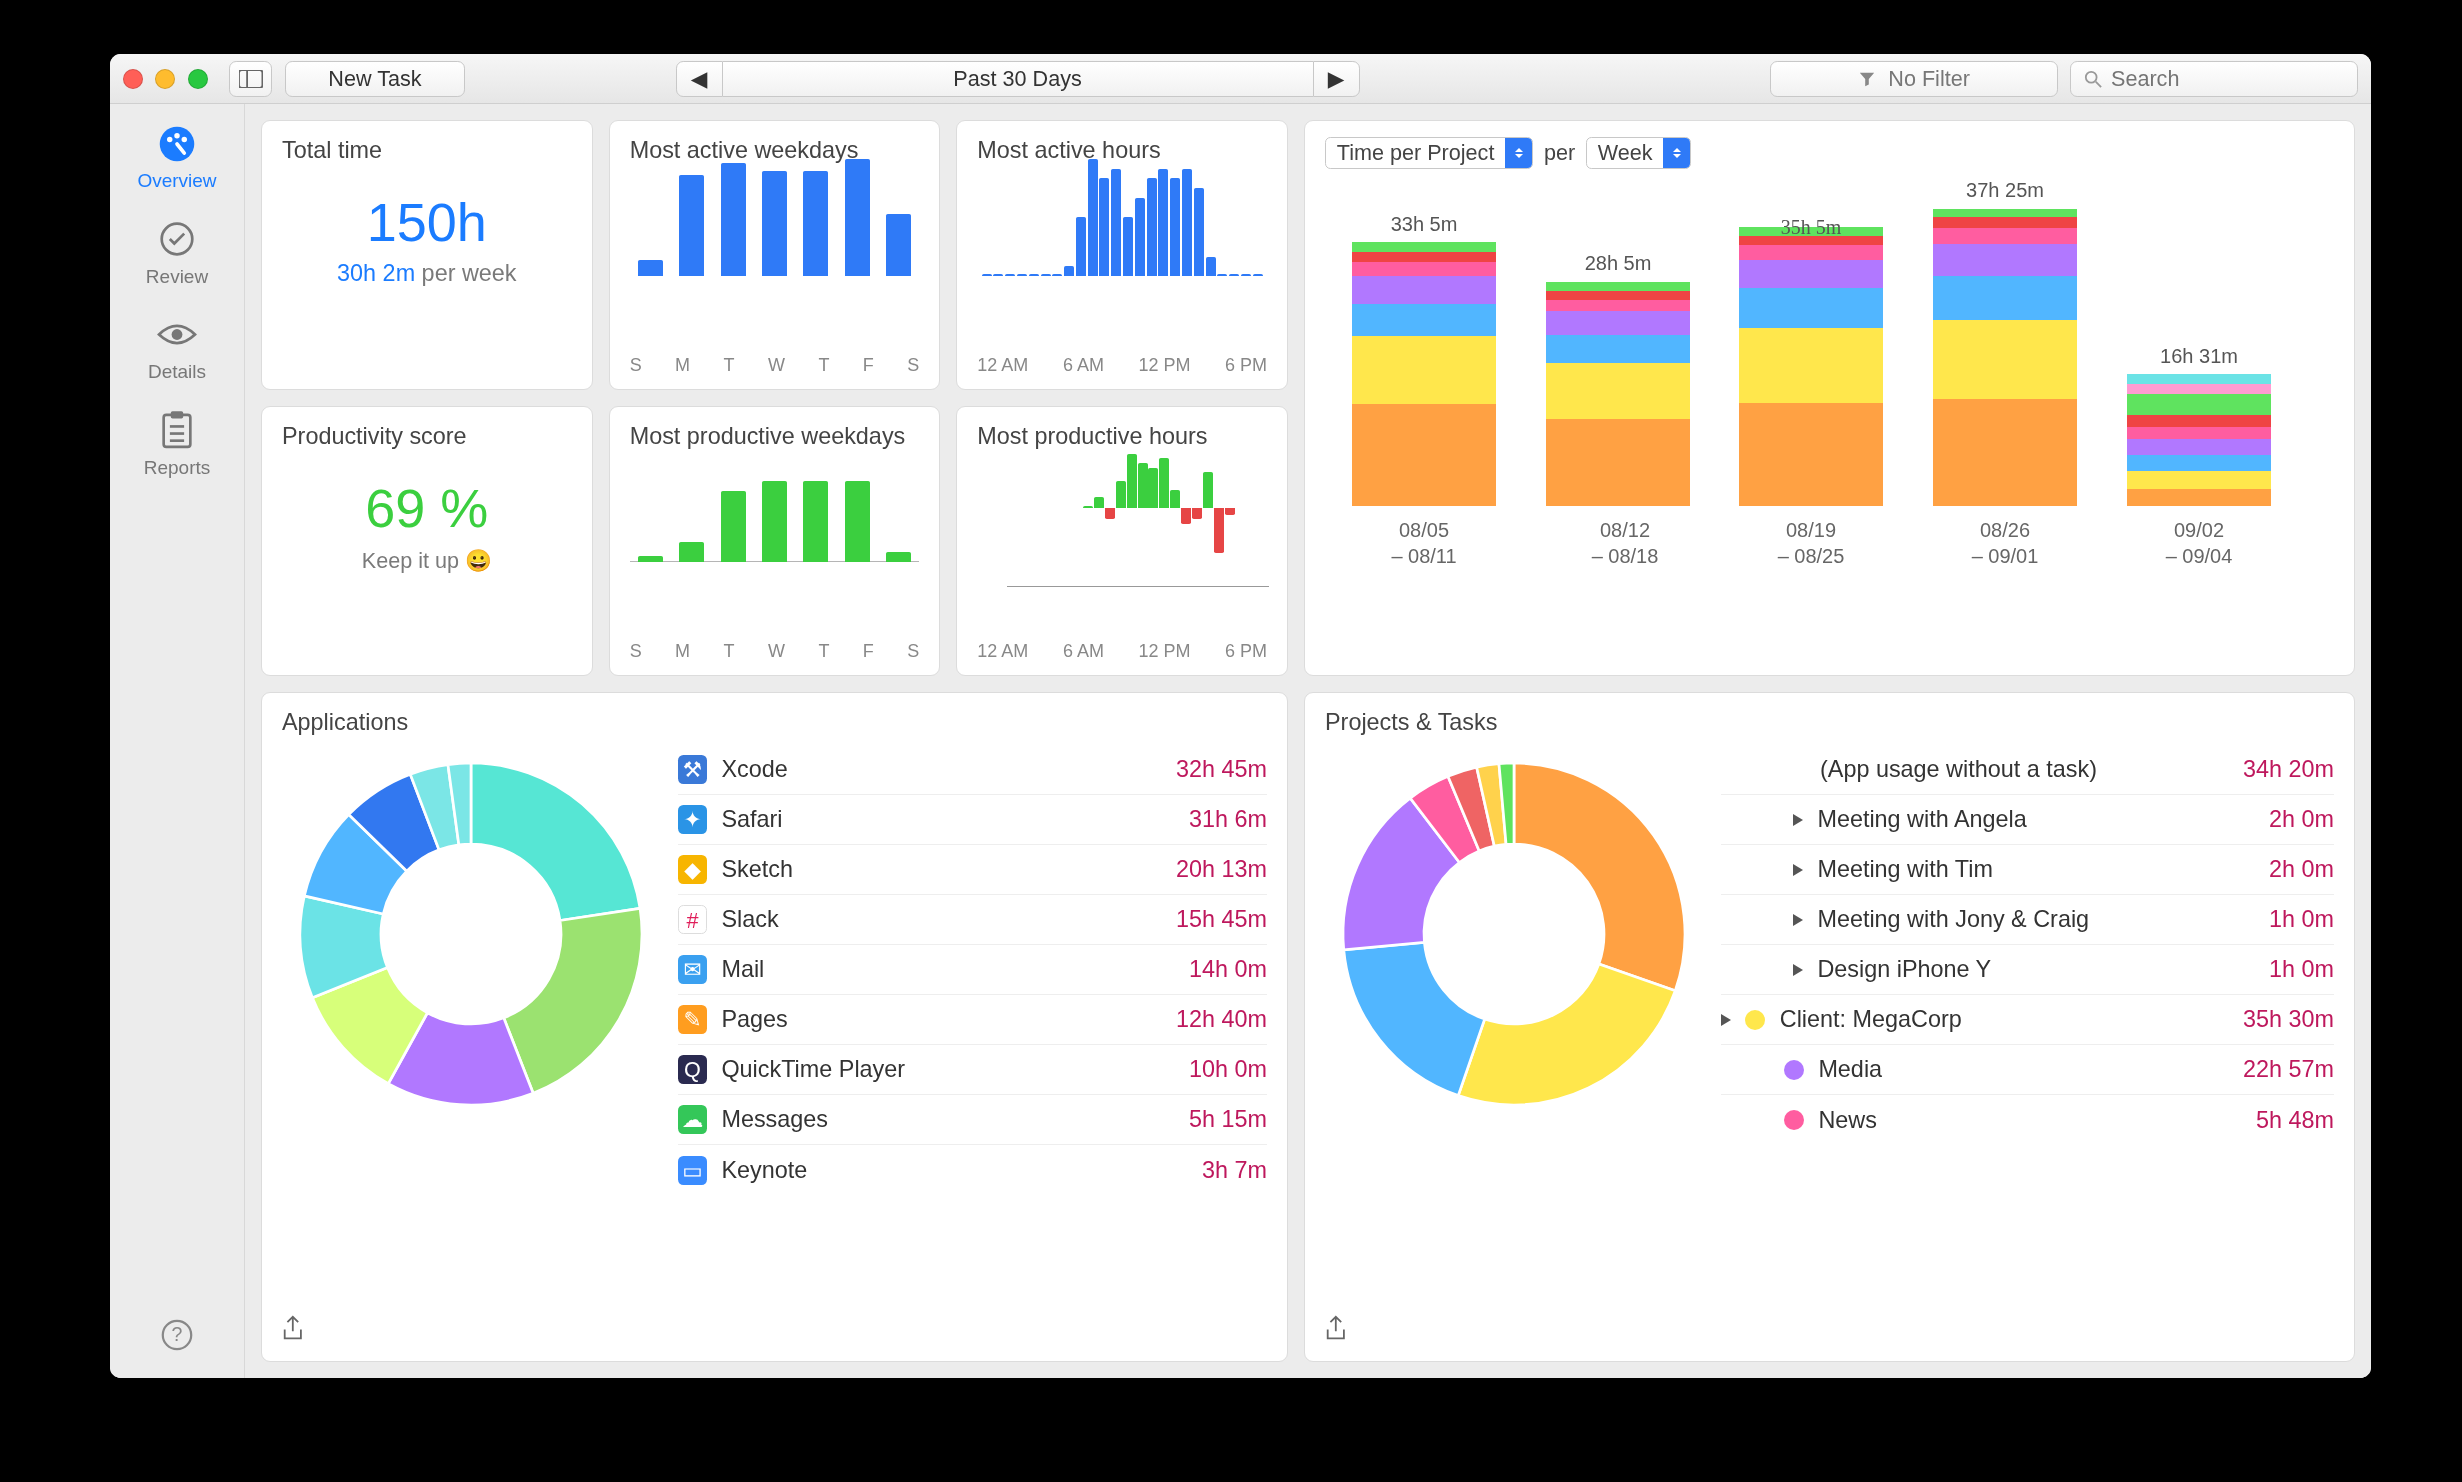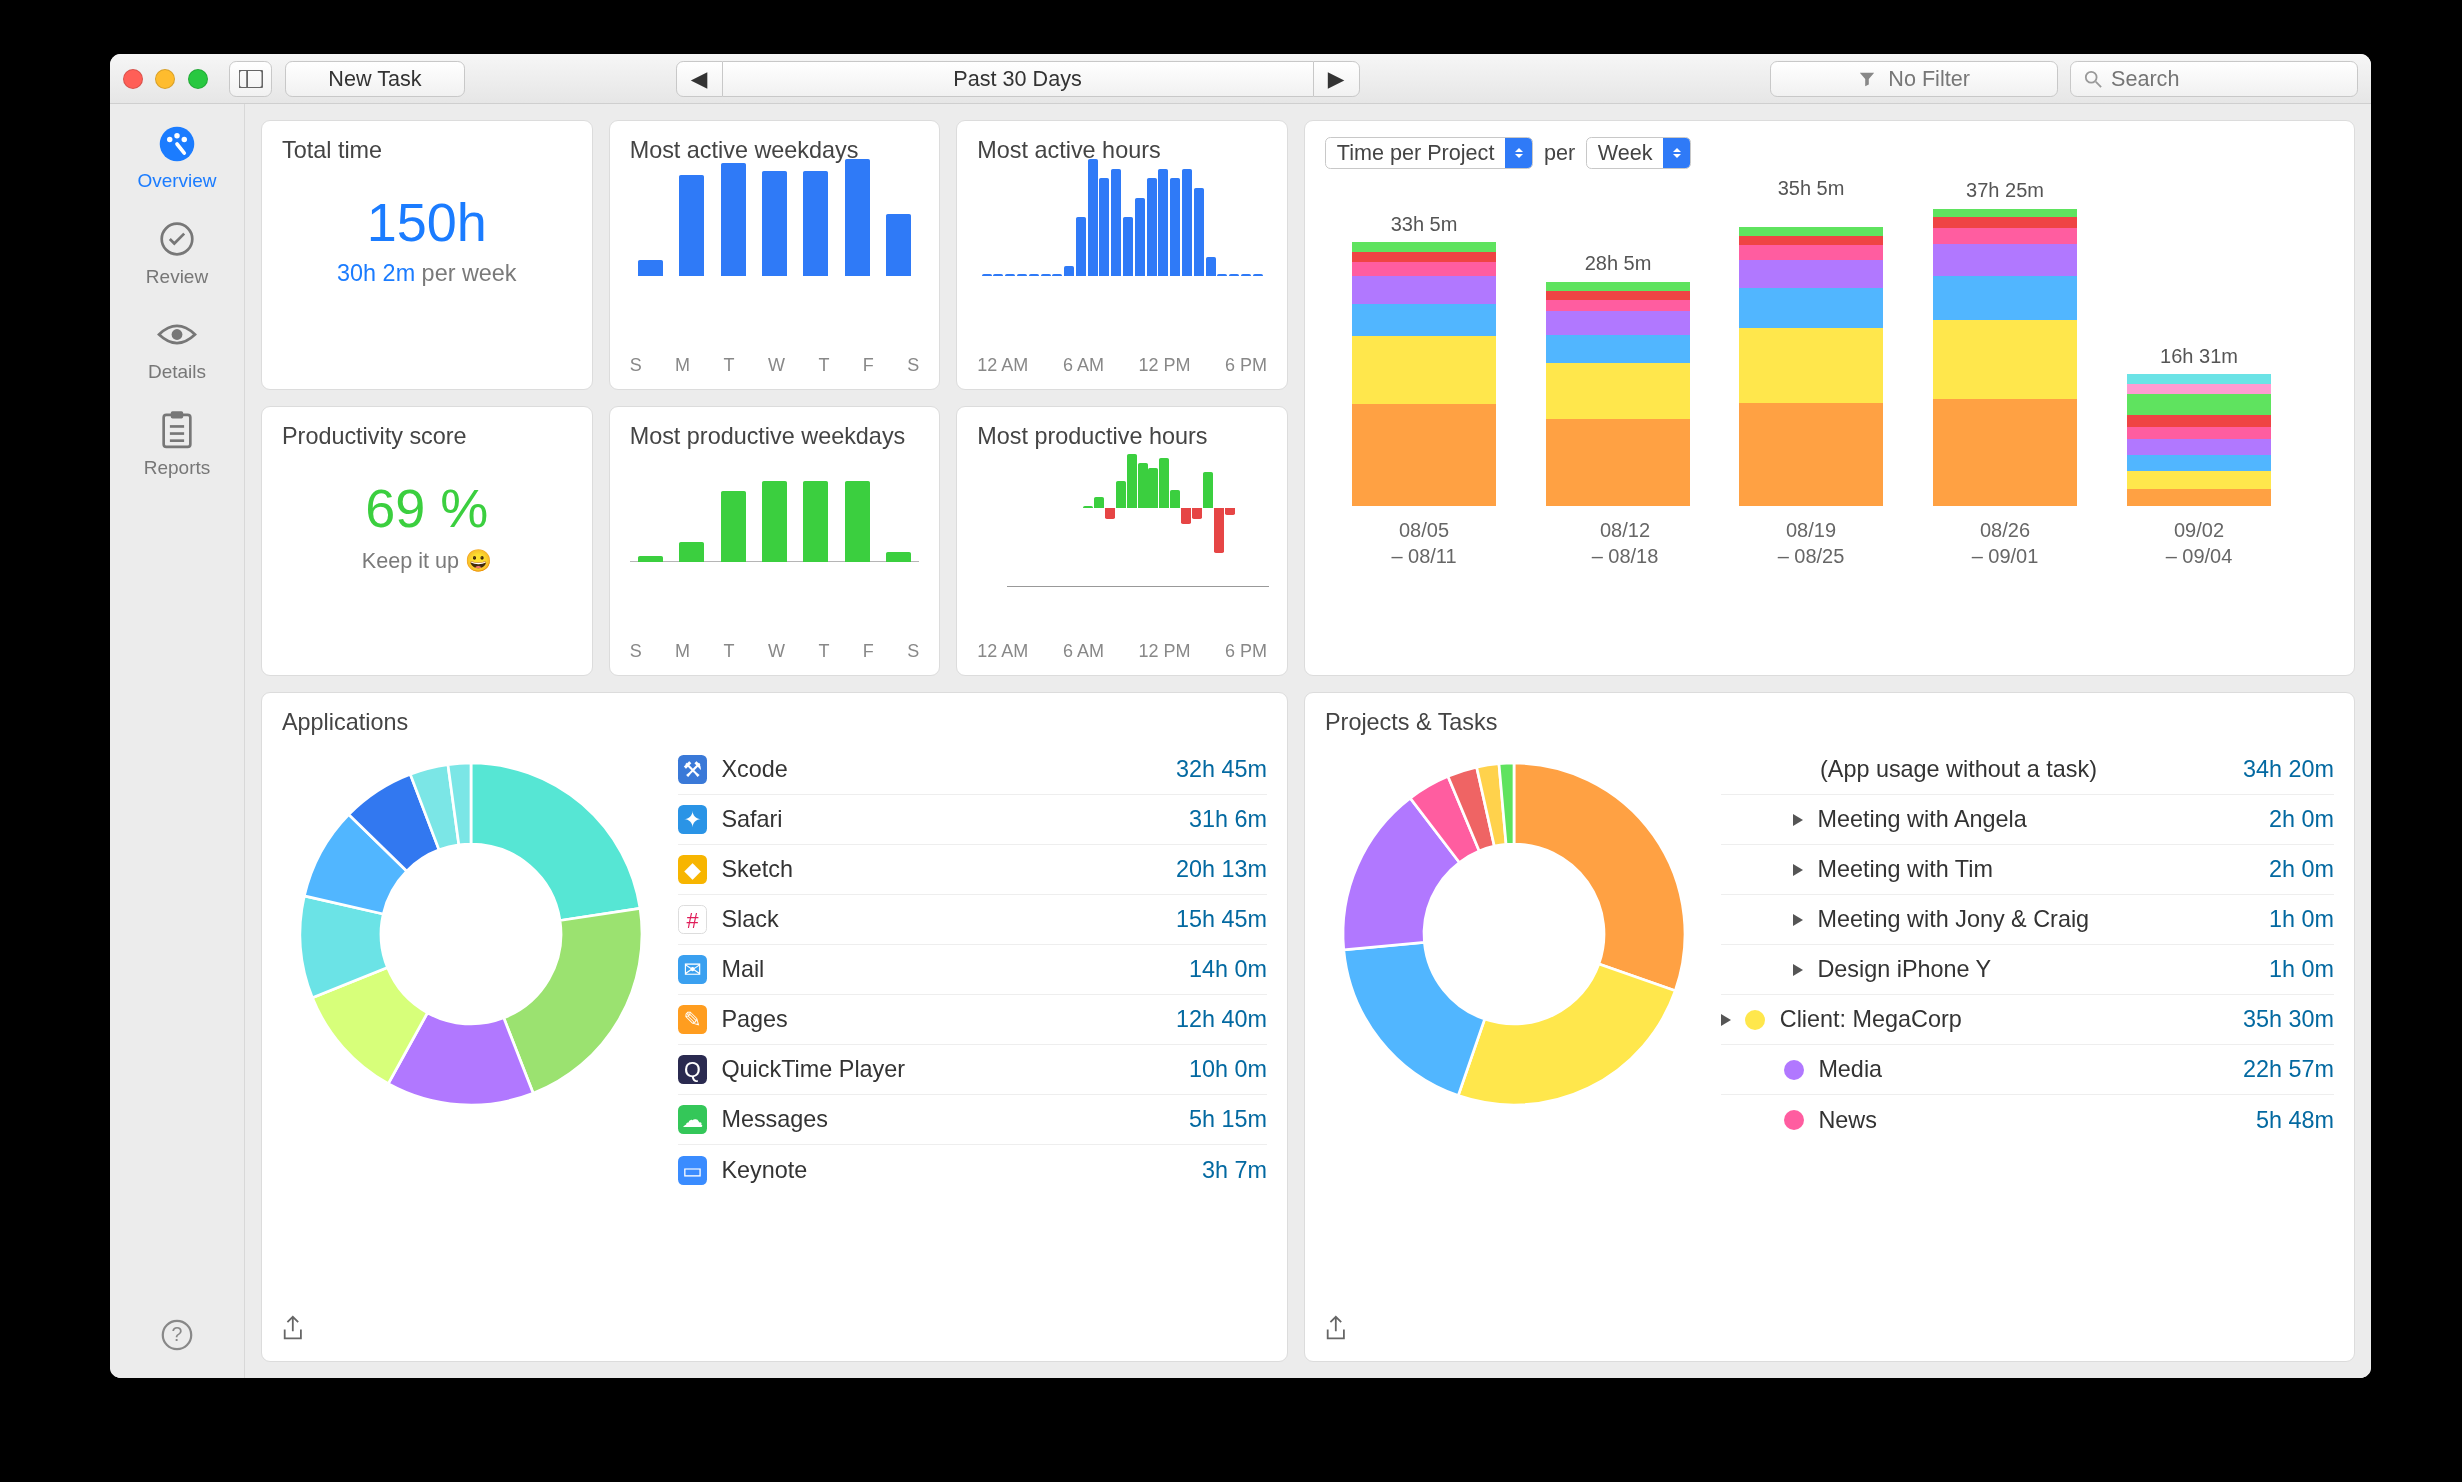--- a/index.html
+++ b/index.html
@@ -73,21 +73,21 @@
   .stack-label{ position:absolute; text-align:center; font-size:20px; color:#555; }
   .stack-x{ position:absolute; bottom:0; text-align:center; font-size:20px; color:#666; line-height:1.3; }
   
   .apps { grid-column:1; grid-row:3; display:flex; gap:18px; }
   .projects { grid-column:2; grid-row:3; display:flex; gap:18px; }
   .donut-holder{ width:378px; height:378px; position:relative; flex-shrink:0; margin-top:36px; }
   .list { flex:1; margin-top:36px; }
   .list-row{ display:flex; align-items:center; height:50px; border-bottom:0.9px solid #eee; font-size:23.4px; color:#333; gap:14.4px; }
   .list-row:last-child{border-bottom:none;}
   .list-row .icon{ width:29px; height:29px; border-radius:5.4px; display:inline-block; flex-shrink:0; }
-  .list-row .time{ margin-left:auto; color:#0369a1; }
+  .list-row .time{ margin-left:auto; color:#be185d; }
   .disclosure{ width:0;height:0; display:inline-block;}
   .disclosure.open{border-left:6.3px solid transparent;border-right:6.3px solid transparent;border-top:10px solid #555;}
   .disclosure.closed{border-top:6.3px solid transparent;border-bottom:6.3px solid transparent;border-left:10px solid #555;}
   .color-dot{ width:20px;height:20px;border-radius:50%; display:inline-block; flex-shrink:0;}
   .share-icon{ position:absolute; left:20px; bottom:12.6px; font-size:23.4px; color:#666; }
   .indent1{ padding-left:36px; } .indent2{ padding-left:72px; }
   
   .appicon{ font-size:21.6px; text-align:center; line-height:29px; color:#fff; }
   .xcode{background:#3a79d8;} .safari{background:#2a94e6;} .sketch{background:#f7b500;color:#fff;}
   .slack{background:#fff;border:0.9px solid #ddd;color:#e01e5a;} .mail{background:#3aa0f0;}
@@ -417,21 +417,21 @@
               <div class="stack-x" style="left: 210px; width: 180px;">08/12<br>– 08/18</div>
               <div class="stack-col" style="left: 414px;">
                 <div class="seg" style="height: 103px; background: rgb(255, 161, 67);"></div>
                 <div class="seg" style="height: 75px; background: rgb(255, 231, 76);"></div>
                 <div class="seg" style="height: 40px; background: rgb(81, 182, 255);"></div>
                 <div class="seg" style="height: 28px; background: rgb(177, 120, 255);"></div>
                 <div class="seg" style="height: 14.3px; background: rgb(255, 93, 160);"></div>
                 <div class="seg" style="height: 9.5px; background: rgb(239, 68, 68);"></div>
                 <div class="seg" style="height: 8.7px; background: rgb(95, 227, 95);"></div>
               </div>
-              <div class="stack-label" style="left: 396px; width: 180px; bottom: 369px;">35h 5m</div>
+              <div class="stack-label" style="left: 396px; width: 180px; bottom: 330px; font-family: Liberation Serif, serif;">35h 5m</div>
               <div class="stack-x" style="left: 396px; width: 180px;">08/19<br>– 08/25</div>
               <div class="stack-col" style="left: 608px;">
                 <div class="seg" style="height: 107px; background: rgb(255, 161, 67);"></div>
                 <div class="seg" style="height: 79px; background: rgb(255, 231, 76);"></div>
                 <div class="seg" style="height: 44px; background: rgb(81, 182, 255);"></div>
                 <div class="seg" style="height: 32px; background: rgb(177, 120, 255);"></div>
                 <div class="seg" style="height: 16px; background: rgb(255, 93, 160);"></div>
                 <div class="seg" style="height: 11px; background: rgb(239, 68, 68);"></div>
                 <div class="seg" style="height: 8px; background: rgb(95, 227, 95);"></div>
               </div>

